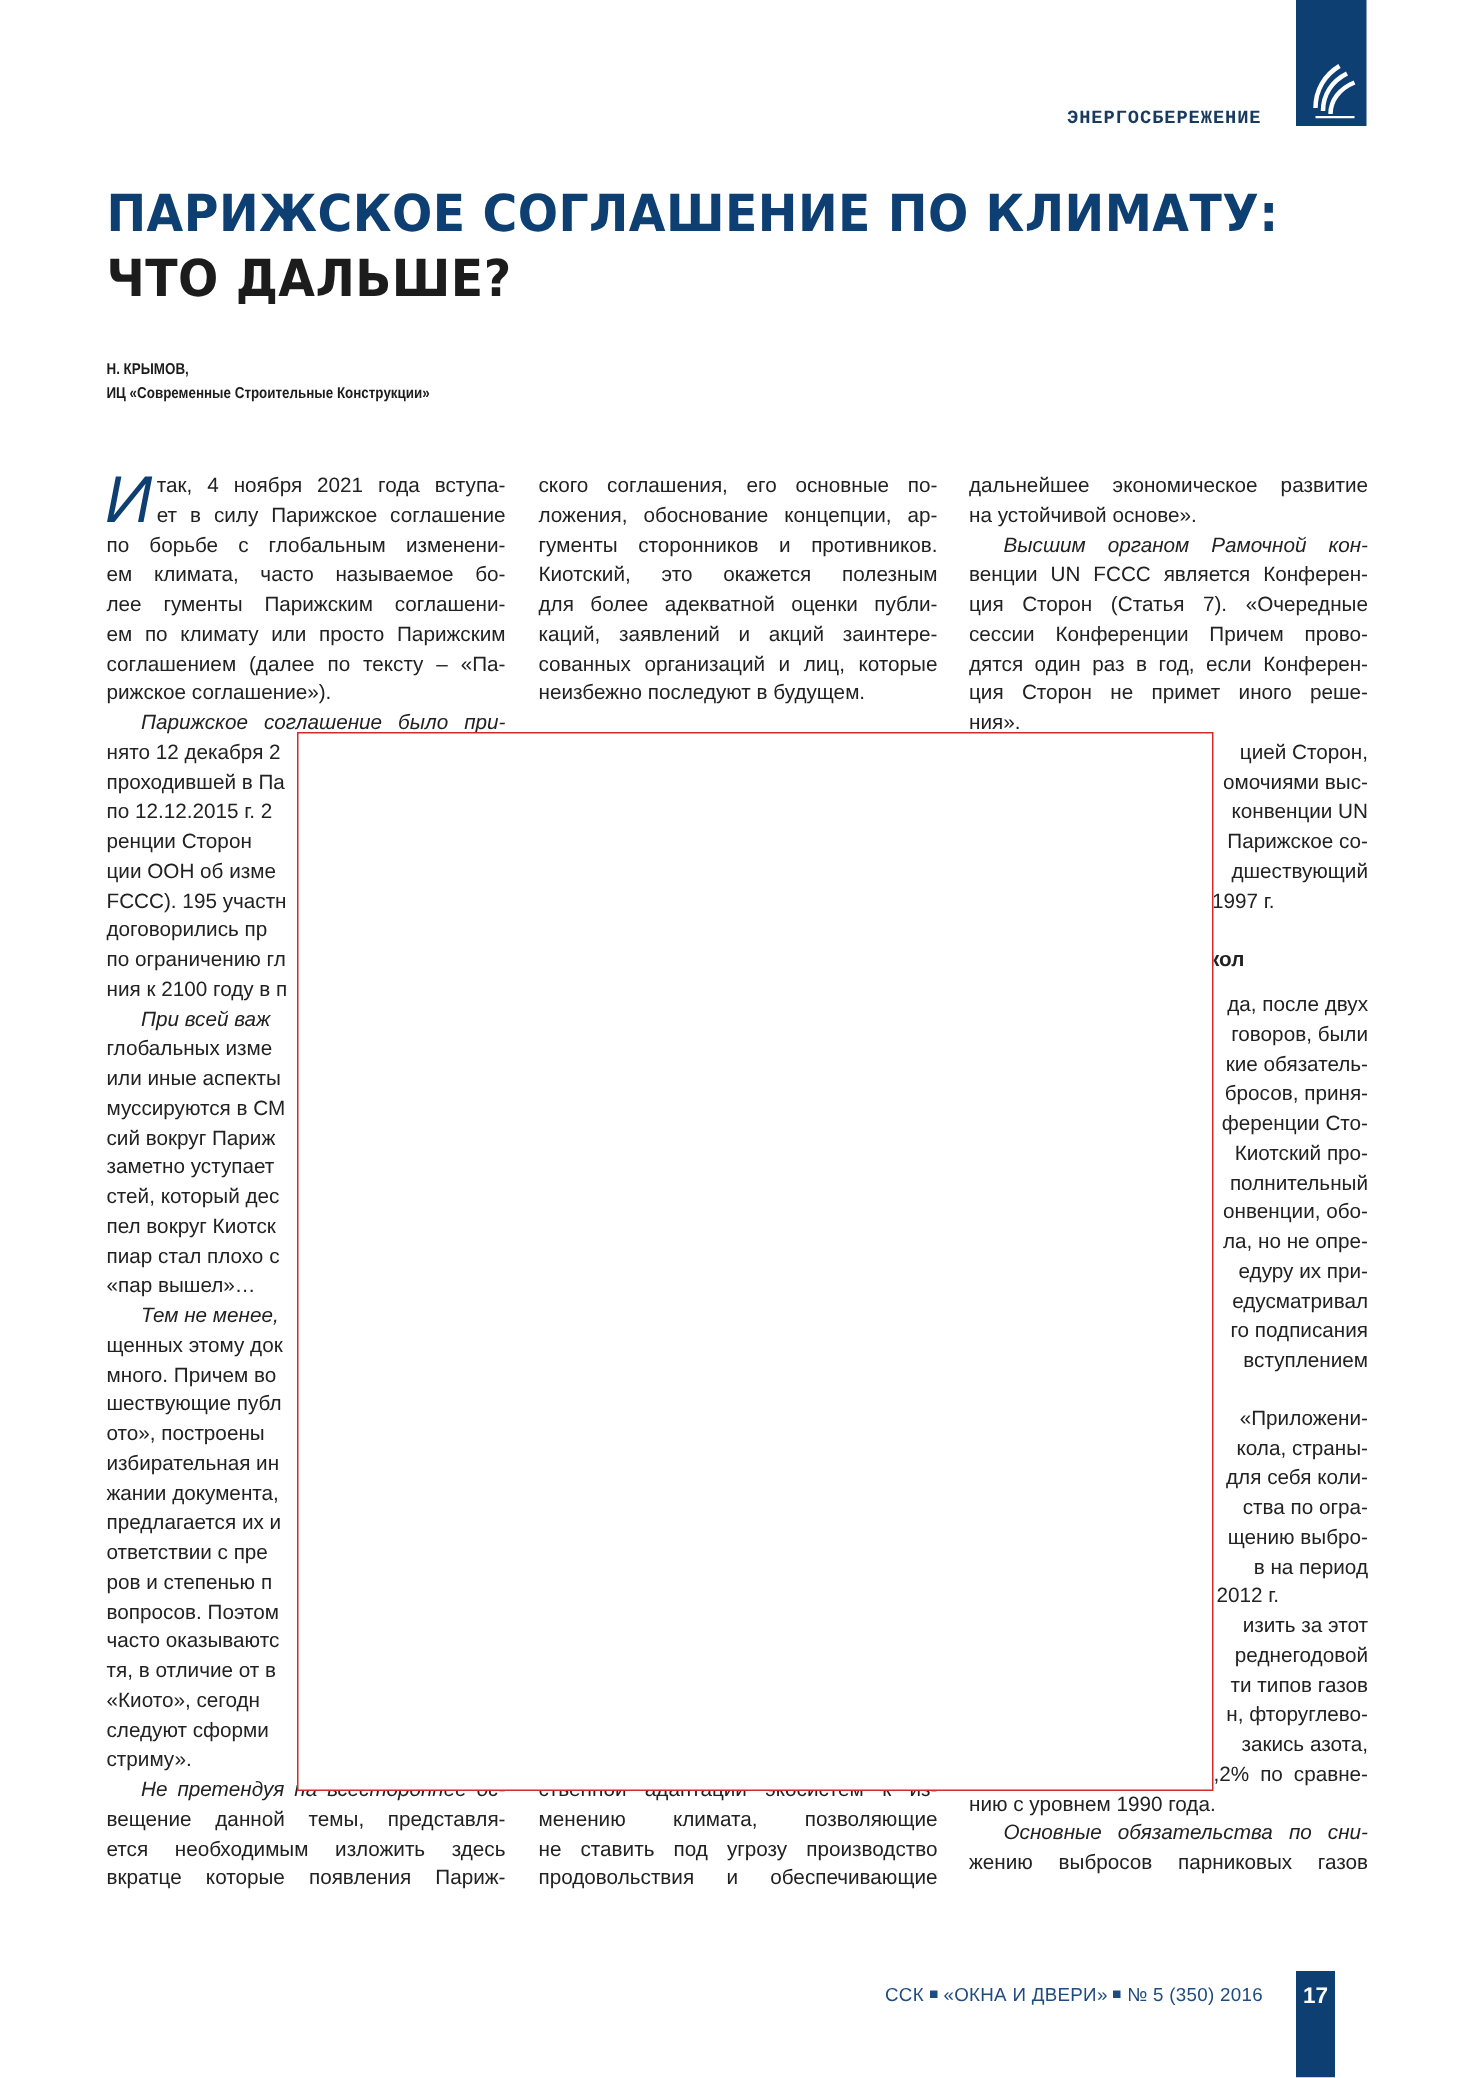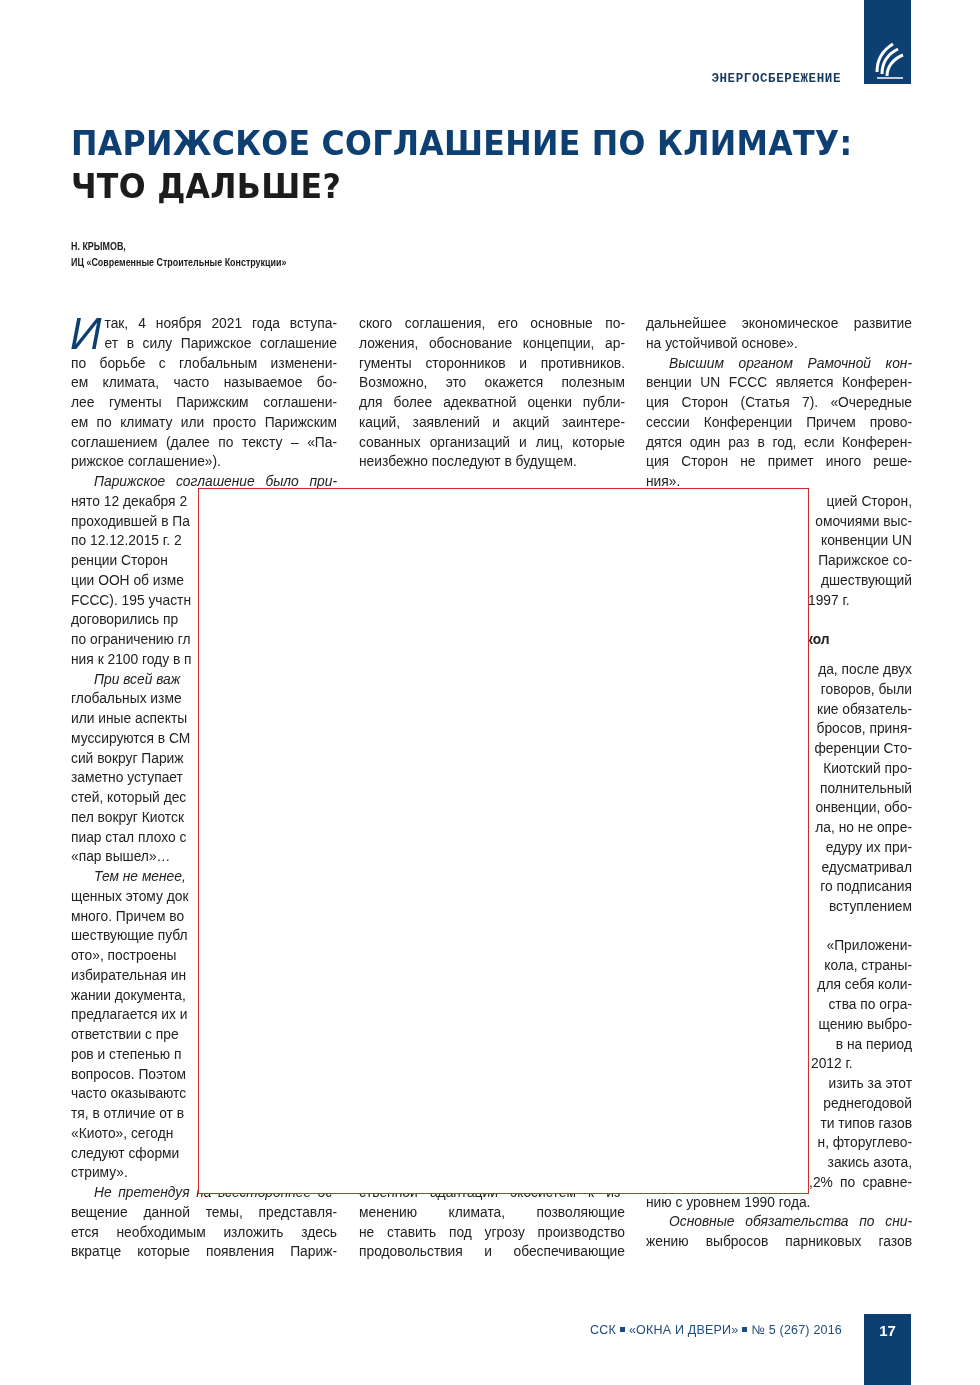--- a/index.html
+++ b/index.html
@@ -52,21 +52,21 @@
     .redbox {
       position: absolute; left: 198px; top: 488px; width: 609px; height: 704px;
       background: #ffffff; border: 1px solid #d22b2b;
     }
     .footer-text {
       position: absolute; right: 138px; top: 1323px;
       font-size: 12.5px; color: #1e4b80; letter-spacing: 0.2px; white-space: nowrap;
     }
     .footer-text .sq { display: inline-block; width: 5px; height: 5px; background: #1e4b80; margin: 0 4px 2px 4px; vertical-align: middle; }
     .tab-bottom {
-      position: absolute; left: 864px; top: 1314px; width: 47px; height: 71px;
+      position: absolute; left: 864px; top: 1314px; width: 26px; height: 71px;
       background: #0d3f73; color: #fff; font-weight: bold; font-size: 15px;
       text-align: center; padding-top: 8px; box-sizing: border-box;
     }
   </style>
 </head>
 <body>
 
 <div class="tab-top">
   <svg width="34" height="42" viewBox="0 0 34 42">
     <g fill="none" stroke="#ffffff" stroke-width="3">
@@ -138,21 +138,21 @@
   <span class="line ind">Не претендуя на всестороннее ос-</span>
   <span class="line">вещение данной темы, представля-</span>
   <span class="line">ется необходимым изложить здесь</span>
   <span class="line">вкратце которые появления Париж-</span>
 </div>
 
 <div class="col col2">
   <span class="line">ского соглашения, его основные по-</span>
   <span class="line">ложения, обоснование концепции, ар-</span>
   <span class="line">гументы сторонников и противников.</span>
-  <span class="line">Возможно, это окажется полезным</span>
+  <span class="line">Киотский, это окажется полезным</span>
   <span class="line">для более адекватной оценки публи-</span>
   <span class="line">каций, заявлений и акций заинтере-</span>
   <span class="line">сованных организаций и лиц, которые</span>
   <span class="line last">неизбежно последуют в будущем.</span>
   <div style="height:711px"></div>
   <span class="line">ственной адаптации экосистем к из-</span>
   <span class="line">менению климата, позволяющие</span>
   <span class="line">не ставить под угрозу производство</span>
   <span class="line">продовольствия и обеспечивающие</span>
 </div>
@@ -201,15 +201,15 @@
   <span class="line last" style="text-align:right;text-align-last:right">закись азота,</span>
   <span class="line">гексафторид серы) на 5,2% по сравне-</span>
   <span class="line last">нию с уровнем 1990 года.</span>
   <span class="line ind">Основные обязательства по сни-</span>
   <span class="line">жению выбросов парниковых газов</span>
 </div>
 
 <div class="redbox"></div>
 
 <div class="footer-text">
-  <span>ССК</span><span class="sq"></span><span>«ОКНА И ДВЕРИ»</span><span class="sq"></span><span>№ 5 (267) 2016</span>
+  <span>ССК</span><span class="sq"></span><span>«ОКНА И ДВЕРИ»</span><span class="sq"></span><span>№ 5 (350) 2016</span>
 </div>
 <div class="tab-bottom">17</div>
 
 </body></html>

